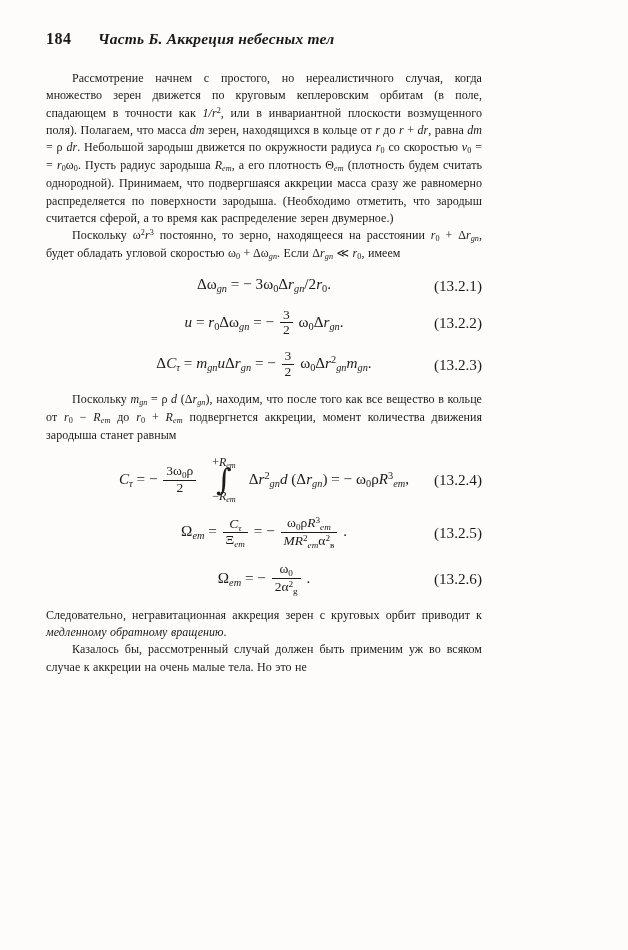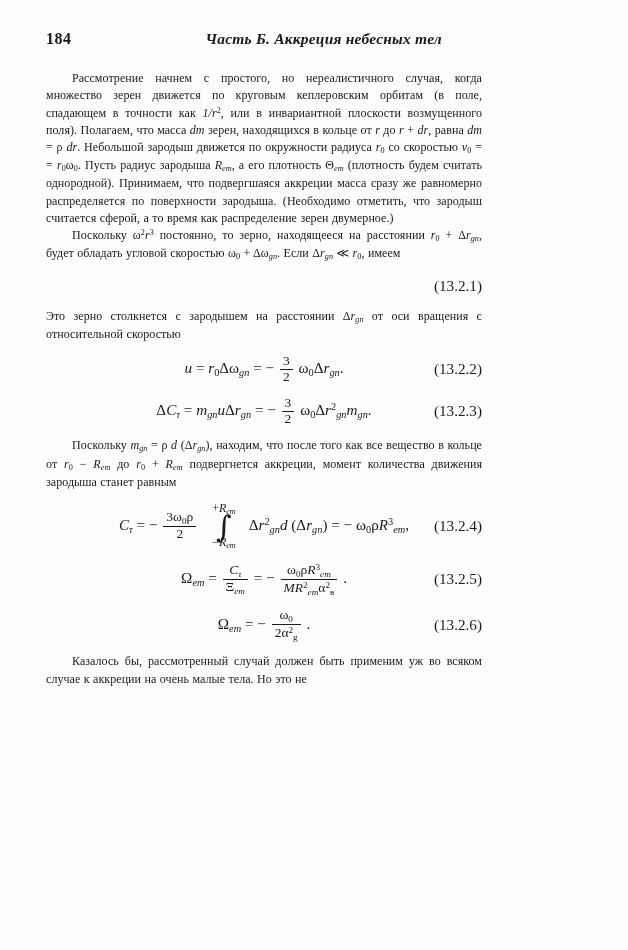--- a/index.html
+++ b/index.html
@@ -27,21 +27,21 @@
     margin-bottom: 22px;
   }
   .folio {
     font-size: 16px;
     font-weight: bold;
     letter-spacing: 0.5px;
     width: 52px;
   }
   .running-title {
     flex: 1;
-    text-align: right;
+    text-align: left;
     font-size: 15.5px;
     font-weight: bold;
     font-style: italic;
     letter-spacing: 0.2px;
     padding-right: 40px;
   }
   p.body-text {
     margin: 0 0 0 0;
     font-size: 12px;
     line-height: 1.44;
@@ -150,27 +150,26 @@
     сферой, а то время как распределение зерен двумерное.)
   </p>
 
   <p class="body-text indent">
     Поскольку ω<span class="sup">2</span><i>r</i><span class="sup">3</span> постоянно, то зерно, находящееся на расстоя­нии
     <i>r</i><span class="sub-up">0</span> + Δ<i>r</i><span class="sub">gn</span>, будет обладать угловой скоростью ω<span class="sub-up">0</span> + Δω<span class="sub">gn</span>.
     Если Δ<i>r</i><span class="sub">gn</span> ≪ <i>r</i><span class="sub-up">0</span>, имеем
   </p>
 
   <div class="eq-block">
+    <span class="eq-body">
+      Δω<span class="sub">gn</span> = − 3ω<span class="sub-up">0</span>Δ<i>r</i><span class="sub">gn</span>/2<i>r</i><span class="sub-up">0</span>.
+    </span>
     <span class="eq-num">(13.2.1)</span>
   </div>
 
-  <p class="body-text">
-    Это зерно столкнется с зародышем на расстоянии Δ<i>r</i><span class="sub">gn</span> от оси
-    вращения с относительной скоростью
-  </p>
 
   <div class="eq-block">
     <span class="eq-body">
       <i>u</i> = <i>r</i><span class="sub-up">0</span>Δω<span class="sub">gn</span> = − <span class="frac"><span class="num">3</span><span class="den">2</span></span> ω<span class="sub-up">0</span>Δ<i>r</i><span class="sub">gn</span>.
     </span>
     <span class="eq-num">(13.2.2)</span>
   </div>
 
 
   <div class="eq-block">
@@ -205,19 +204,23 @@
   </div>
 
 
   <div class="eq-block">
     <span class="eq-body">
       Ω<span class="sub">em</span> = − <span class="frac"><span class="num">ω<span class="sub-up">0</span></span><span class="den">2α<span class="sup">2</span><span class="sub-up">g</span></span></span> .
     </span>
     <span class="eq-num">(13.2.6)</span>
   </div>
 
+  <p class="body-text">
+    Следовательно, негравитационная аккреция зерен с круговых
+    орбит приводит к <span class="emph-italic">медленному обратному вращению.</span>
+  </p>
 
   <p class="body-text indent">
     Казалось бы, рассмотренный случай должен быть применим уж
     во всяком случае к аккреции на очень малые тела. Но это не
   </p>
 
 </div>
 
 </body></html>

